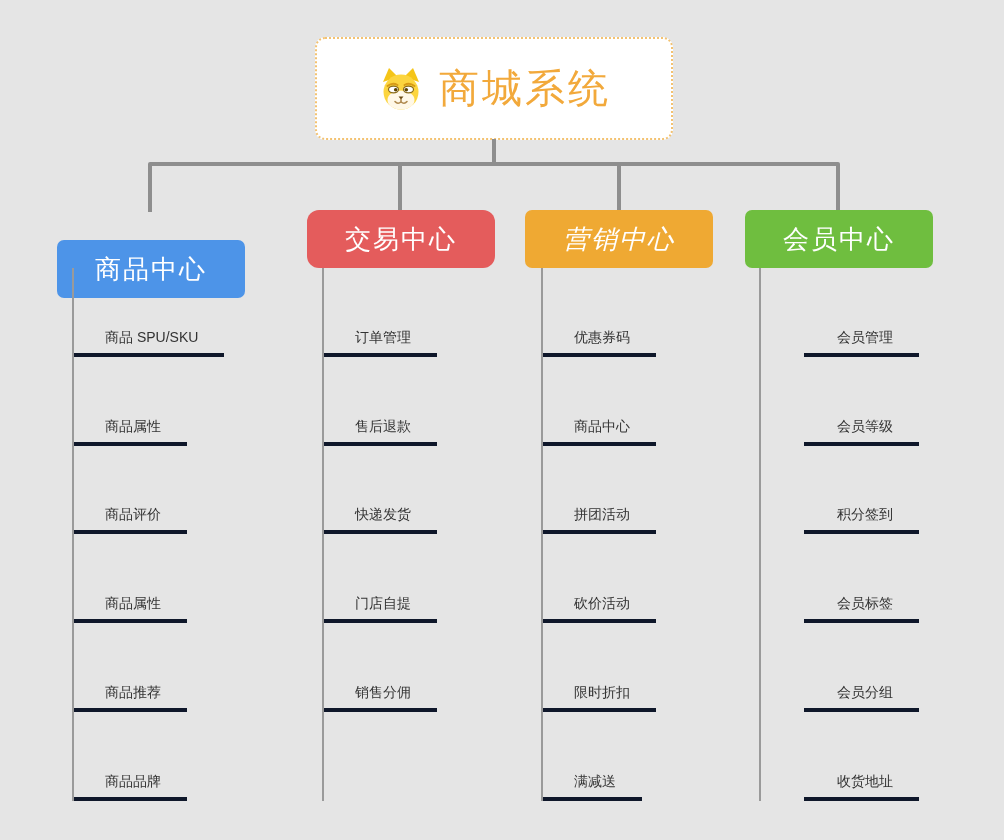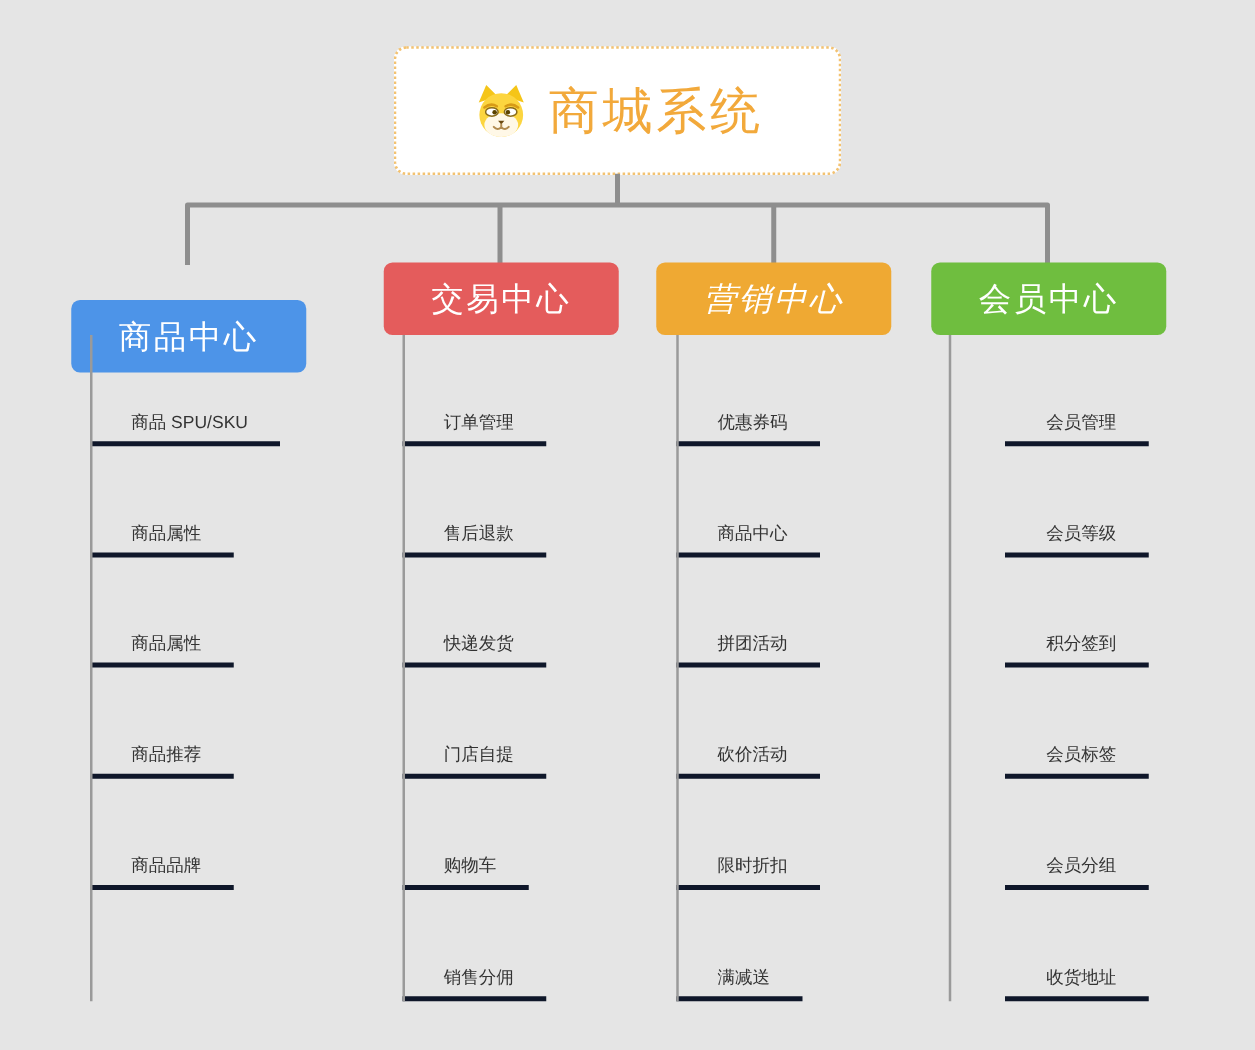--- a/index.html
+++ b/index.html
@@ -124,38 +124,41 @@
   <div class="connector root-stub"></div>
   <div class="connector main-hline"></div>
   <div class="connector drop drop-1"></div>
   <div class="connector drop drop-2"></div>
   <div class="connector drop drop-3"></div>
   <div class="connector drop drop-4"></div>
 
   <div class="branch-box branch-1" style="background-color: rgb(77, 148, 232); margin-top: 30px;">
     <span>商品中心</span>
   </div>
-  <div class="branch-box branch-2" style="background-color: rgb(228, 92, 92);">
+  <div class="branch-box branch-2" style="background-color: rgb(228, 92, 92); border-radius: 12px;">
     <span>交易中心</span>
   </div>
   <div class="branch-box branch-3" style="background-color: rgb(239, 169, 51); font-style: italic;">
     <span>营销中心</span>
   </div>
   <div class="branch-box branch-4" style="background-color: rgb(111, 190, 63);">
     <span>会员中心</span>
   </div>
 
   <div class="column col-1">
     <div class="item">
         <span>商品 SPU/SKU</span>
       </div>
     <div class="item">
         <span>商品属性</span>
       </div>
     <div class="item">
+        <span>商品评价</span>
+      </div>
+    <div class="item">
         <span>商品属性</span>
       </div>
     <div class="item">
         <span>商品推荐</span>
       </div>
     <div class="item">
         <span>商品品牌</span>
       </div>
   </div>
 
@@ -166,23 +169,20 @@
     <div class="item">
         <span>售后退款</span>
       </div>
     <div class="item">
         <span>快递发货</span>
       </div>
     <div class="item">
         <span>门店自提</span>
       </div>
     <div class="item">
-        <span>购物车</span>
-      </div>
-    <div class="item">
         <span>销售分佣</span>
       </div>
   </div>
 
   <div class="column col-3">
     <div class="item">
         <span>优惠券码</span>
       </div>
     <div class="item">
         <span>商品中心</span>

